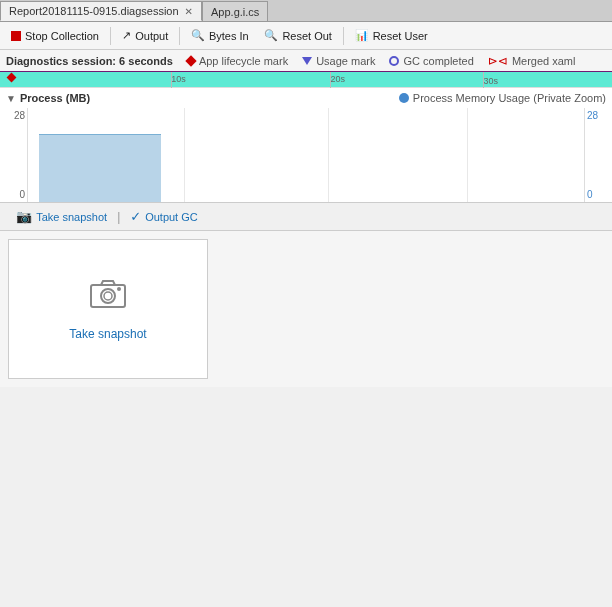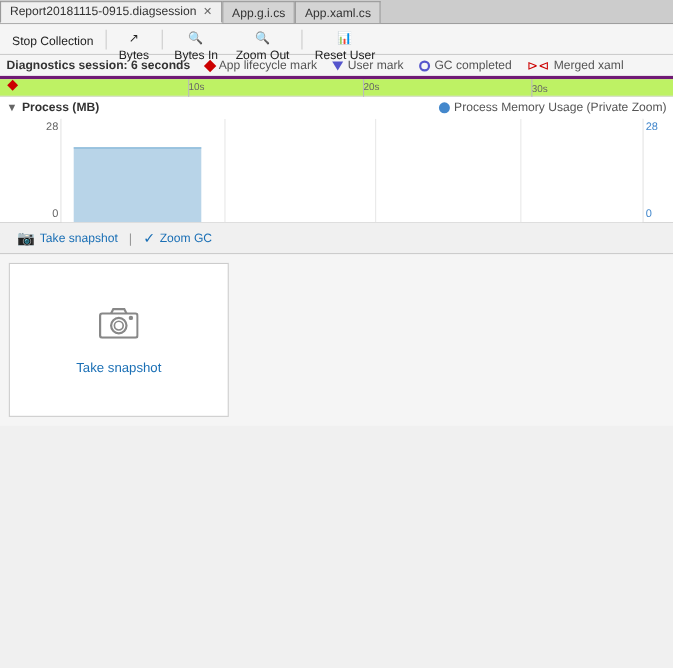--- a/index.html
+++ b/index.html
@@ -60,41 +60,40 @@
       display: flex;
       align-items: center;
       gap: 4px;
       padding: 2px 6px;
       background: transparent;
       border: 1px solid transparent;
       cursor: pointer;
       font-size: 11px;
       color: #222;
       height: 22px;
-      flex-direction: column;
     }
     .toolbar-separator {
       width: 1px;
       height: 18px;
       background: #ccc;
       margin: 0 2px;
     }
     .stop-icon {
       width: 10px;
       height: 10px;
       background: #cc0000;
       display: inline-block;
     }
 
     
     .diag-bar {
       display: flex;
       align-items: center;
       background: #f5f5f5;
-      border-bottom: 3px solid #701a75;
+      border-bottom: 1px solid #701a75;
       padding: 2px 6px;
       height: 22px;
       gap: 14px;
       font-size: 11px;
     }
     .diag-session {
       font-weight: bold;
       color: #333;
     }
     .diag-legend {
@@ -129,21 +128,21 @@
     .merged-icon {
       display: inline-block;
       font-size: 12px;
       color: #cc0000;
     }
 
     
     .timeline-ruler {
       display: flex;
       align-items: center;
-      background: #bef264;
+      background: #5eead4;
       border-bottom: 1px solid #ddd;
       padding: 1px 0;
       height: 16px;
       position: relative;
     }
     .ruler-tick {
       position: absolute;
       font-size: 9px;
       color: #666;
     }
@@ -195,21 +194,20 @@
       width: 10px;
       height: 10px;
       border-radius: 50%;
       background: #4488cc;
       display: inline-block;
     }
     .chart-area {
       flex: 1;
       display: flex;
       position: relative;
-      margin-left: 28px;
     }
     .y-axis-left {
       width: 28px;
       display: flex;
       flex-direction: column;
       justify-content: space-between;
       align-items: flex-end;
       padding: 2px 2px;
       font-size: 10px;
       color: #666;
@@ -312,61 +310,58 @@
 </head>
 <body>
 
 <div class="tab-bar">
   <div class="tab active">
     <span>Report20181115-0915.diagsession</span>
     <span class="tab-close">✕</span>
   </div>
   <div class="tab">
     <span>App.g.i.cs</span>
-  </div>
-  <div class="tab">
-    <span>App.xaml.cs</span>
   </div>
 </div>
 
 <div class="toolbar">
   <button class="toolbar-btn">
     <span class="stop-icon"></span>
     <span>Stop Collection</span>
   </button>
   <div class="toolbar-separator"></div>
   <button class="toolbar-btn">
     <span style="font-size:11px;">↗</span>
-    <span>Bytes</span>
+    <span>Output</span>
   </button>
   <div class="toolbar-separator"></div>
   <button class="toolbar-btn">
     <span style="font-size:11px;">🔍</span>
     <span>Bytes In</span>
   </button>
   <button class="toolbar-btn">
     <span style="font-size:11px;">🔍</span>
-    <span>Zoom Out</span>
+    <span>Reset Out</span>
   </button>
   <div class="toolbar-separator"></div>
   <button class="toolbar-btn">
     <span style="font-size:11px;">📊</span>
     <span>Reset User</span>
   </button>
 </div>
 
 <div class="diag-bar">
   <span class="diag-session">Diagnostics session: 6 seconds</span>
   <div class="diag-legend">
     <span class="diamond"></span>
     <span>App lifecycle mark</span>
   </div>
   <div class="diag-legend">
     <span class="triangle-down"></span>
-    <span>User mark</span>
+    <span>Usage mark</span>
   </div>
   <div class="diag-legend">
     <span class="gc-icon"></span>
     <span>GC completed</span>
   </div>
   <div class="diag-legend">
     <span class="merged-icon">⊳⊲</span>
     <span>Merged xaml</span>
   </div>
 </div>
@@ -417,21 +412,21 @@
 
 <div class="bottom-panel">
   <div class="action-bar">
     <button class="action-btn">
       <span style="font-size:13px;">📷</span>
       <span>Take snapshot</span>
     </button>
     <span class="action-separator">|</span>
     <button class="action-btn">
       <span style="font-size:13px;">✓</span>
-      <span>Zoom GC</span>
+      <span>Output GC</span>
     </button>
   </div>
 
   <div class="snapshot-area">
     <div class="snapshot-card">
       <div class="camera-icon-wrap">
         <svg class="camera-svg" viewBox="0 0 36 30" fill="none" xmlns="http://www.w3.org/2000/svg">
           <rect x="1" y="7" width="34" height="22" rx="2" stroke="#888" stroke-width="2" fill="none"></rect>
           <circle cx="18" cy="18" r="7" stroke="#888" stroke-width="2" fill="none"></circle>
           <circle cx="18" cy="18" r="4" stroke="#888" stroke-width="1.5" fill="none"></circle>

